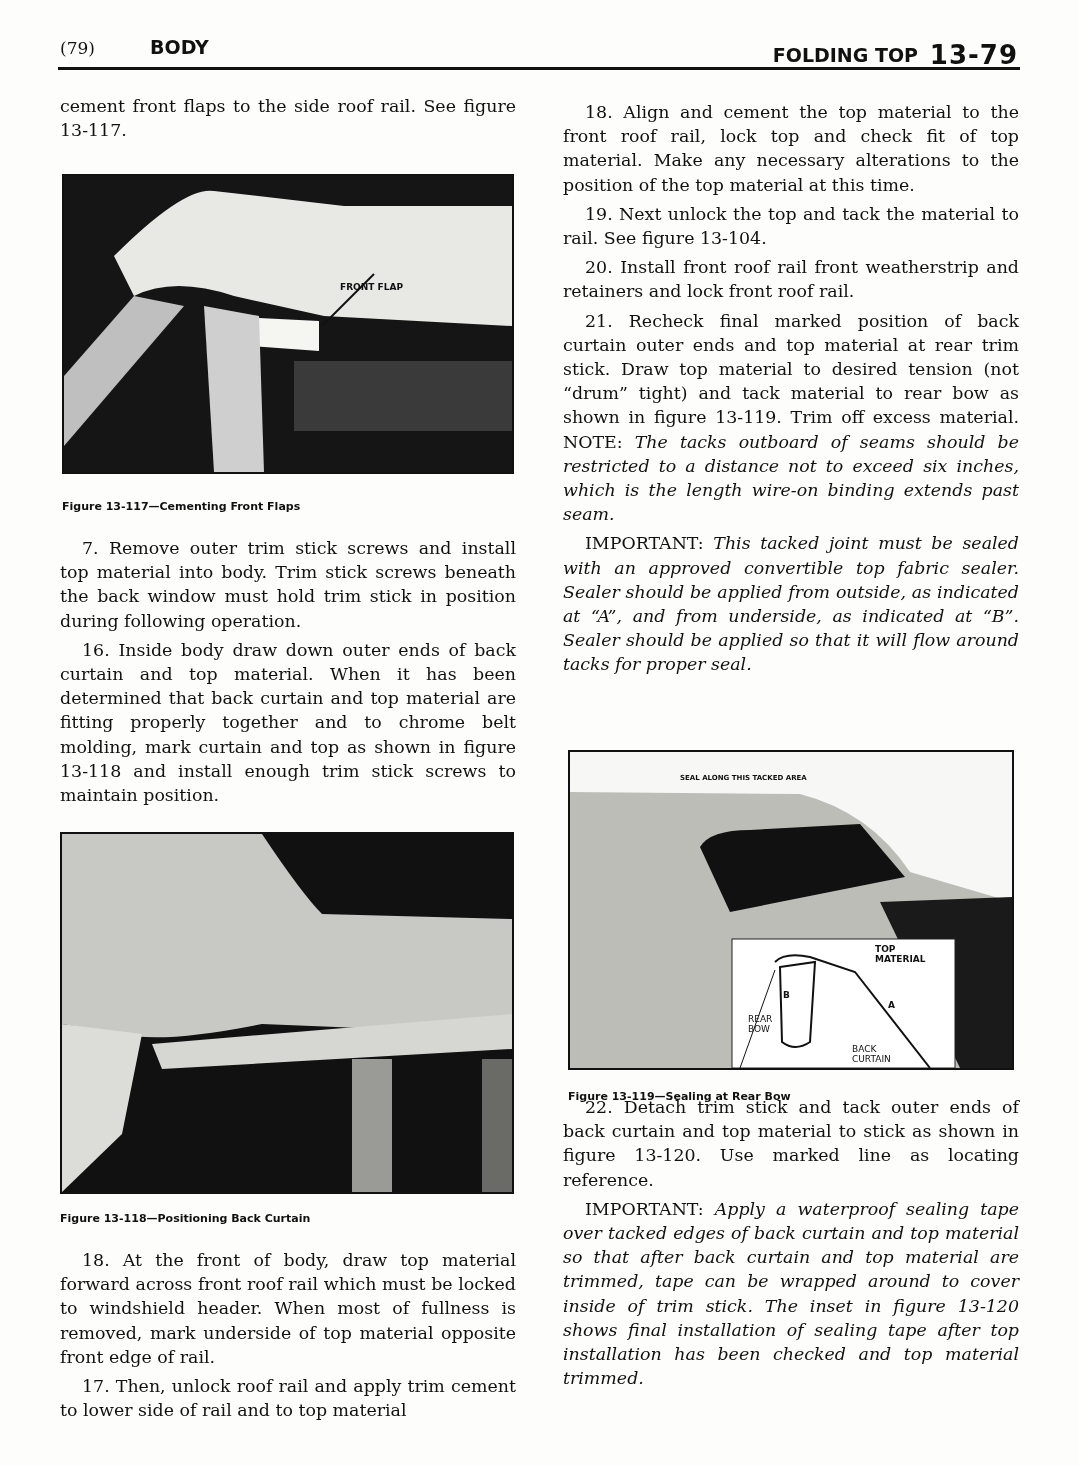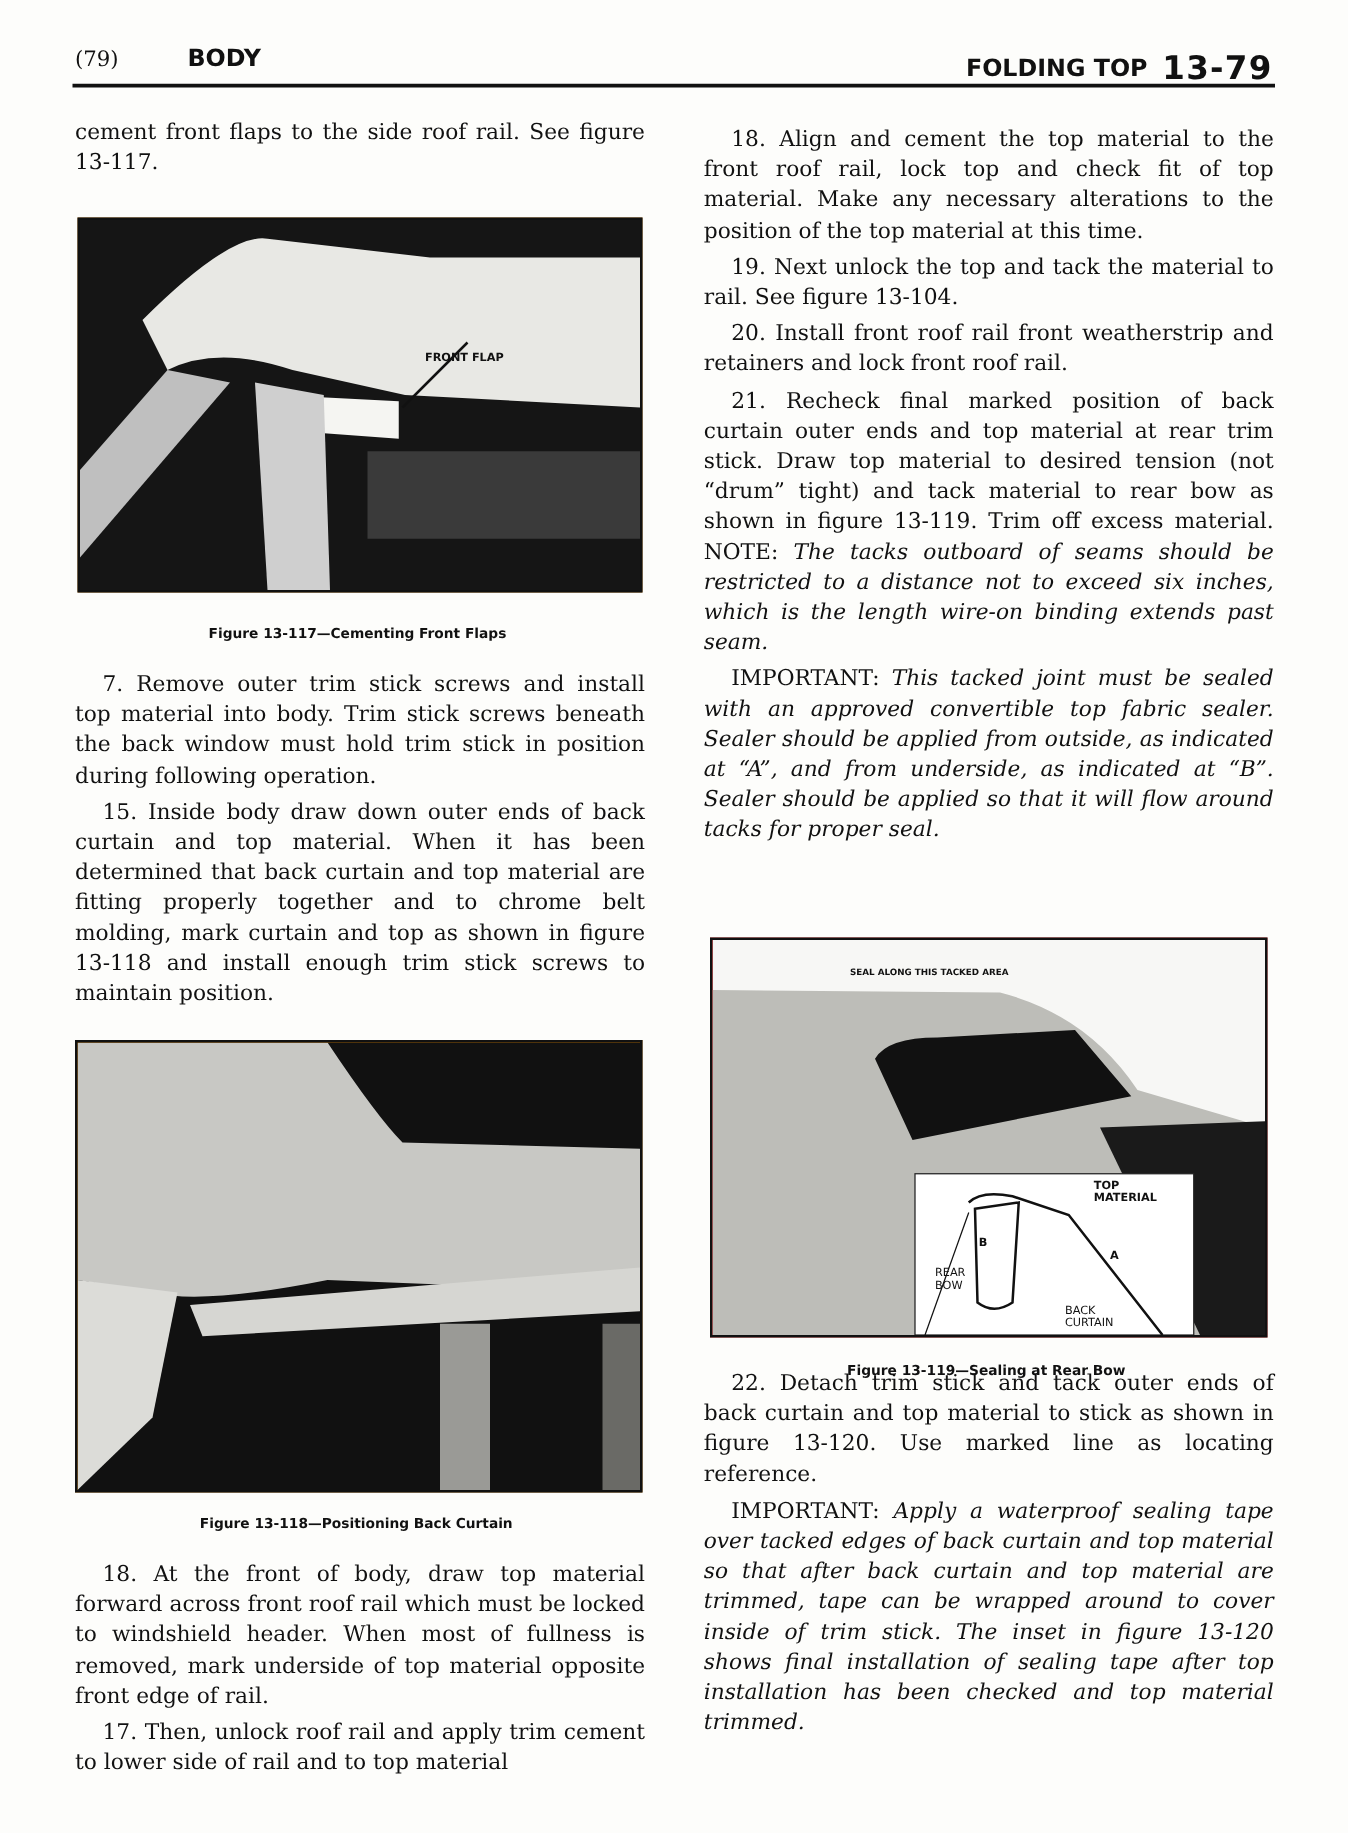--- a/index.html
+++ b/index.html
@@ -13,21 +13,21 @@
   .hdr-right { right: 160px; font-size: 19px; top: 44px; }
   .hdr-page { right: 60px; font-size: 26px; top: 40px; letter-spacing: 1px; }
   .rule { position: absolute; left: 58px; top: 67px; width: 962px; height: 3px; background: #111; }
   .col { position: absolute; width: 456px; font-size: 17.4px; line-height: 24.2px; text-align: justify; }
   .col p { margin: 0 0 5px 0; }
   .ind { text-indent: 22px; }
   .col-left { left: 60px; }
   .col-right { left: 563px; }
   em { font-style: italic; }
   .fig { position: absolute; background: #a16207; overflow: hidden; border: 2px solid #111; }
-  .cap { position: absolute; font-family: "DejaVu Sans", "Liberation Sans", sans-serif; font-weight: bold; font-size: 11px; text-align: center; }
+  .cap { position: absolute; font-family: "DejaVu Sans", "Liberation Sans", sans-serif; font-weight: bold; font-size: 11px; text-align: left; }
   .lbl { position: absolute; font-family: "DejaVu Sans", sans-serif; font-weight: bold; font-size: 9px; color: #111; }
 </style>
 </head>
 <body>
 
 <div class="hdr hdr-num">(79)</div>
 <div class="hdr hdr-left">BODY</div>
 <div class="hdr hdr-right">FOLDING TOP</div>
 <div class="hdr hdr-page">13-79</div>
 <div class="rule"></div>
@@ -45,21 +45,21 @@
     <path d="M140 130 L 150 296 L 200 296 L 195 140 Z" fill="#cfcfcf"></path>
     <rect x="230" y="185" width="218" height="70" fill="#3a3a3a"></rect>
     <line x1="310" y1="98" x2="258" y2="150" stroke="#111" stroke-width="2"></line>
   </svg>
   <div class="lbl" style="left:276px; top:106px;">FRONT FLAP</div>
 </div>
 <div class="cap" style="left:62px; top:500px; width:448px;">Figure 13-117—Cementing Front Flaps</div>
 
 <div class="col col-left" style="top:536px;">
   <p class="ind">7. Remove outer trim stick screws and install top material into body. Trim stick screws beneath the back window must hold trim stick in position during following operation.</p>
-  <p class="ind">15. Inside body draw down outer ends of back curtain and top material. When it has been determined that back curtain and top material are fitting properly together and to chrome belt molding, mark curtain and top as shown in figure 13-118 and install enough trim stick screws to maintain position.</p>
+  <p class="ind">16. Inside body draw down outer ends of back curtain and top material. When it has been determined that back curtain and top material are fitting properly together and to chrome belt molding, mark curtain and top as shown in figure 13-118 and install enough trim stick screws to maintain position.</p>
 </div>
 
 <div class="fig" style="left:60px; top:832px; width:450px; height:358px;">
   <svg width="450" height="358" viewBox="0 0 450 358">
     <rect width="450" height="358" fill="#111"></rect>
     <path d="M0 0 L 200 0 Q 240 60 260 80 L 450 85 L 450 200 L 200 190 Q 100 210 60 200 L 0 190 Z" fill="#c8c8c4"></path>
     <path d="M90 210 L 450 180 L 450 215 L 100 235 Z" fill="#d6d6d2"></path>
     <path d="M0 190 L 80 200 L 60 300 L 0 358 Z" fill="#dcdcd8"></path>
     <rect x="290" y="225" width="40" height="133" fill="#9a9a96"></rect>
     <rect x="420" y="225" width="30" height="133" fill="#6a6a66"></rect>
@@ -73,21 +73,21 @@
 </div>
 
 <div class="col col-right" style="top:100px;">
   <p class="ind">18. Align and cement the top material to the front roof rail, lock top and check fit of top material. Make any necessary alterations to the position of the top material at this time.</p>
   <p class="ind">19. Next unlock the top and tack the material to rail. See figure 13-104.</p>
   <p class="ind">20. Install front roof rail front weatherstrip and retainers and lock front roof rail.</p>
   <p class="ind"><span>21. Recheck final marked position of back curtain outer ends and top material at rear trim stick. Draw top material to desired tension (not “drum” tight) and tack material to rear bow as shown in figure 13-119. Trim off excess material.</span> <span>NOTE:</span> <em>The tacks outboard of seams should be restricted to a distance not to exceed six inches, which is the length wire-on binding extends past seam.</em></p>
   <p class="ind"><span>IMPORTANT:</span> <em>This tacked joint must be sealed with an approved convertible top fabric sealer. Sealer should be applied from outside, as indicated at “A”, and from underside, as indicated at “B”. Sealer should be applied so that it will flow around tacks for proper seal.</em></p>
 </div>
 
-<div class="fig" style="left:568px; top:750px; width:442px; height:316px; background:#ef4444;">
+<div class="fig" style="left:568px; top:750px; width:442px; height:316px; background:#bef264;">
   <svg width="442" height="316" viewBox="0 0 442 316">
     <rect width="442" height="316" fill="#f7f7f5"></rect>
     <path d="M0 40 L 230 42 Q 300 60 340 120 L 442 150 L 442 316 L 0 316 Z" fill="#bdbdb8"></path>
     <path d="M130 95 Q 140 78 180 78 L 290 72 L 335 125 L 160 160 Z" fill="#111"></path>
     <path d="M310 150 L 442 145 L 442 316 L 390 316 Z" fill="#1a1a1a"></path>
     <rect x="162" y="187" width="223" height="129" fill="#fff" stroke="#222"></rect>
     <path d="M205 210 Q 215 200 240 205 L 285 220 L 360 316" fill="none" stroke="#111" stroke-width="2"></path>
     <path d="M210 215 L 245 210 L 240 290 Q 225 300 212 290 Z" fill="none" stroke="#111" stroke-width="2"></path>
     <line x1="205" y1="218" x2="170" y2="316" stroke="#111"></line>
   </svg>

